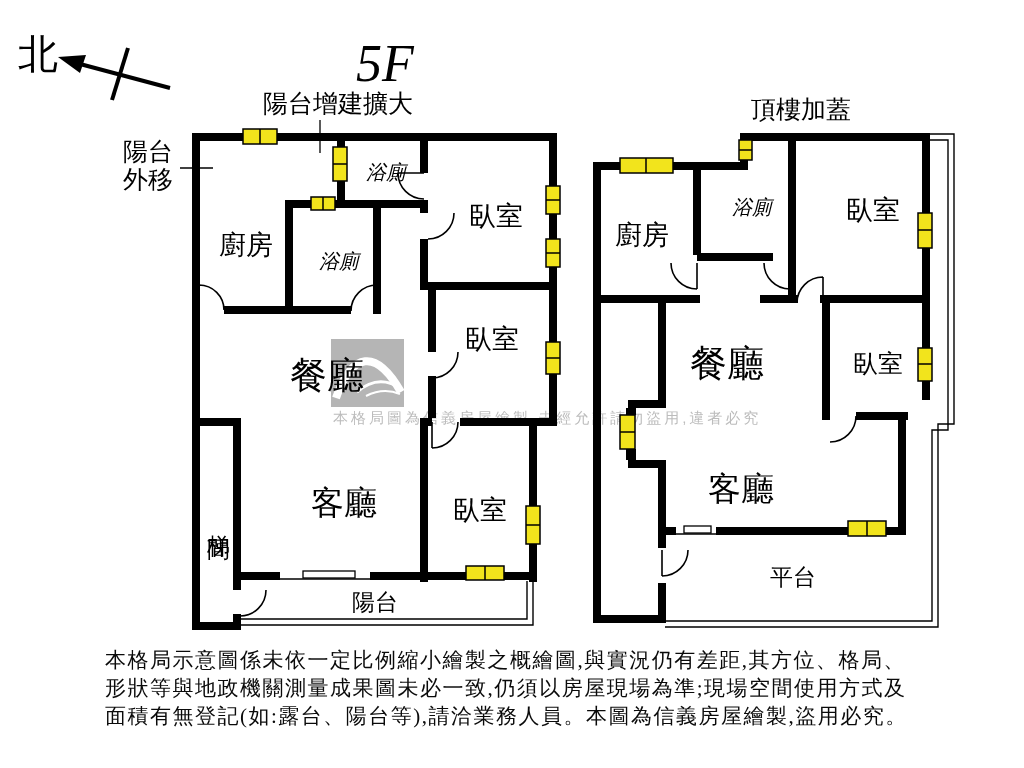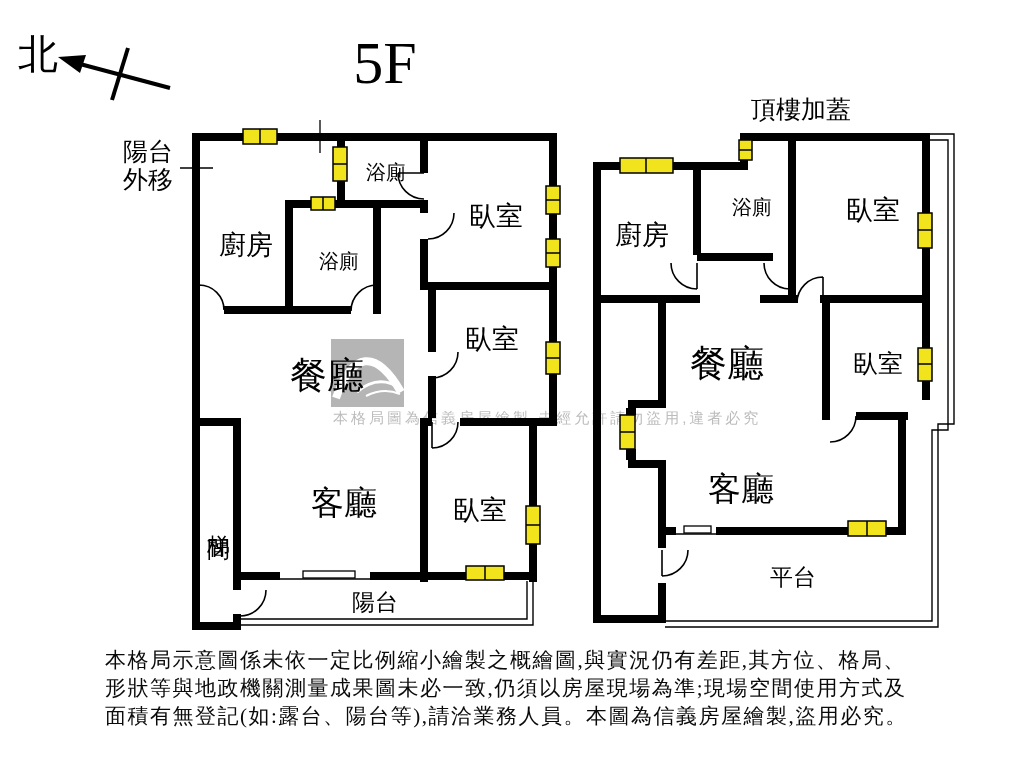--- a/index.html
+++ b/index.html
@@ -1,27 +1,27 @@
 <!DOCTYPE html>
 <html><head>
 <meta charset="utf-8">
 <style>
   html,body{margin:0;padding:0;background:#fff;}
   #stage{position:relative;width:1024px;height:768px;background:#ffffff;overflow:hidden;
          font-family:"Liberation Serif","DejaVu Serif",serif;color:#000;}
   .lbl{position:absolute;transform:translate(-50%,-50%);white-space:pre-line;text-align:center;
        line-height:1.12;color:#000;}
-  .f44{font-size:60px;}
+  .f44{font-size:52px;font-style:italic;}
   .f40{font-size:40px;}
   .f34{font-size:33px;}
   .f32{font-size:37px;}
   .f28{font-size:27px;}
   .f26{font-size:25px;}
   .f24{font-size:23px;}
-  .f21{font-size:20px;}
+  .f21{font-size:20px;font-style:italic;}
   .vert{writing-mode:vertical-rl;letter-spacing:4px;}
   #wm-brand{position:absolute;left:407px;top:341px;font-size:62px;font-weight:bold;
             letter-spacing:5px;color:#b2b2b2;}
   #wm-notice{position:absolute;left:333px;top:409px;font-size:15px;letter-spacing:3px;
              color:#bcbcbc;font-family:"Liberation Sans","DejaVu Sans",sans-serif;}
   #plan-svg{position:absolute;left:0;top:0;}
   .disc{position:absolute;left:105px;width:912px;font-size:21px;letter-spacing:1.5px;
         line-height:28px;color:#0a0a0a;}
 </style>
 </head>
@@ -161,20 +161,21 @@
         <line x1="918" y1="364" x2="932" y2="364"></line>
       <rect x="620" y="415" width="15" height="34"></rect>
         <line x1="620" y1="432" x2="635" y2="432"></line>
       <rect x="848" y="521" width="38" height="15"></rect>
         <line x1="867" y1="521" x2="867" y2="536"></line>
     </g>
   </svg>
 
   <div class="lbl f40" style="left:38px;top:55px;">北</div>
   <div class="lbl f44" style="left:385px;top:64px;">5F</div>
+  <div class="lbl f26" style="left:338px;top:104px;">陽台增建擴大</div>
   <div class="lbl f26" style="left:148px;top:166px;">陽台
 外移</div>
   <div class="lbl f26" style="left:765px;top:110px;margin-left:36px;">頂樓加蓋</div>
 
   <div class="lbl f28" style="left:246px;top:245px;">廚房</div>
   <div class="lbl f21" style="left:386px;top:172px;">浴廁</div>
   <div class="lbl f21" style="left:339px;top:261px;">浴廁</div>
   <div class="lbl f28" style="left:496px;top:216px;">臥室</div>
   <div class="lbl f28" style="left:492px;top:339px;">臥室</div>
   <div class="lbl f32" style="left:327px;top:376px;">餐廳</div>

